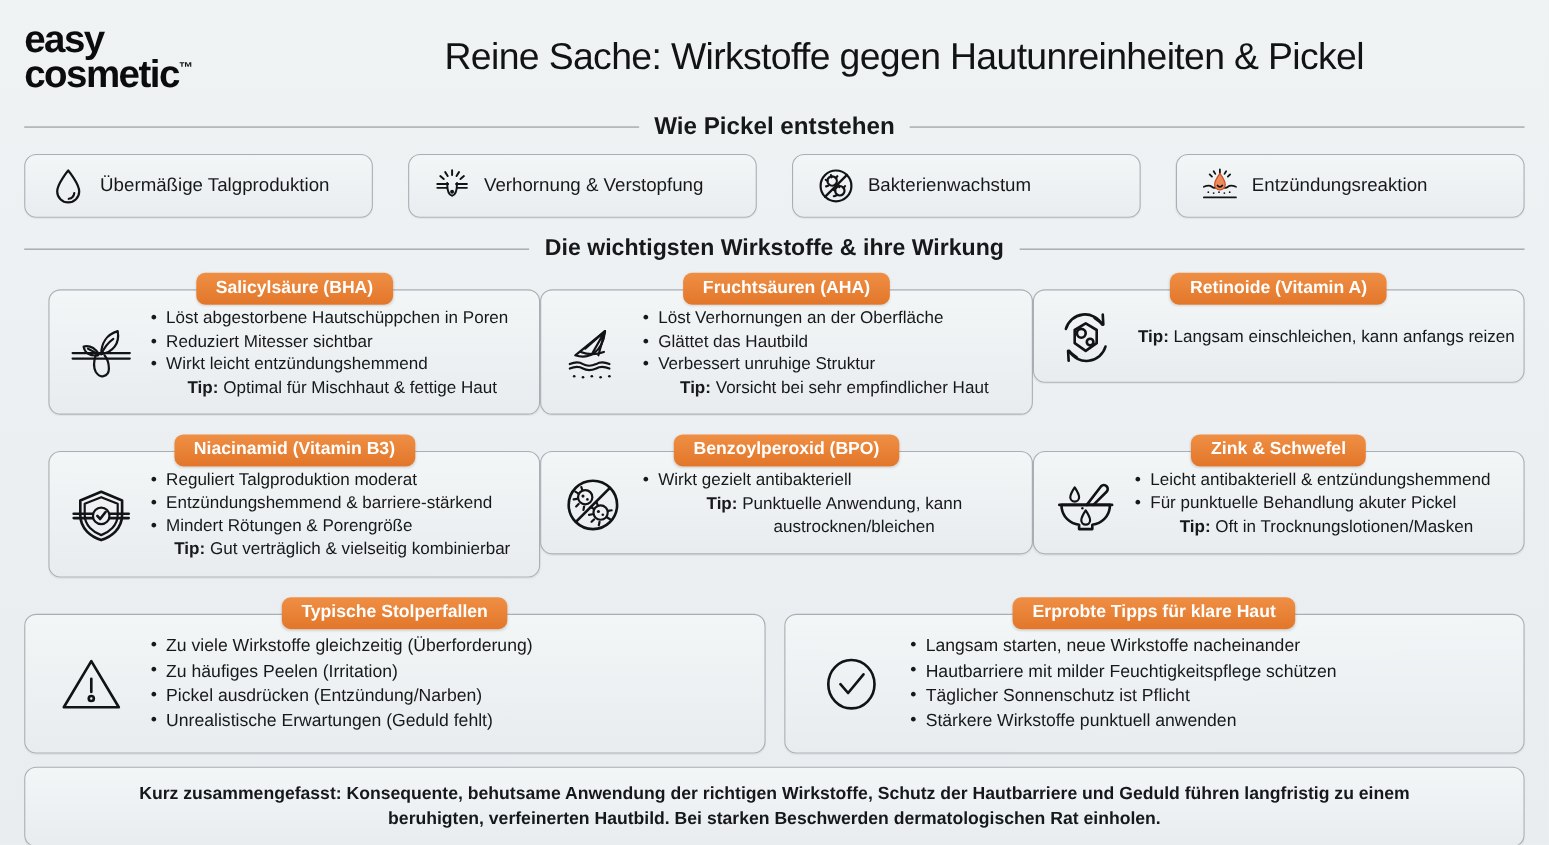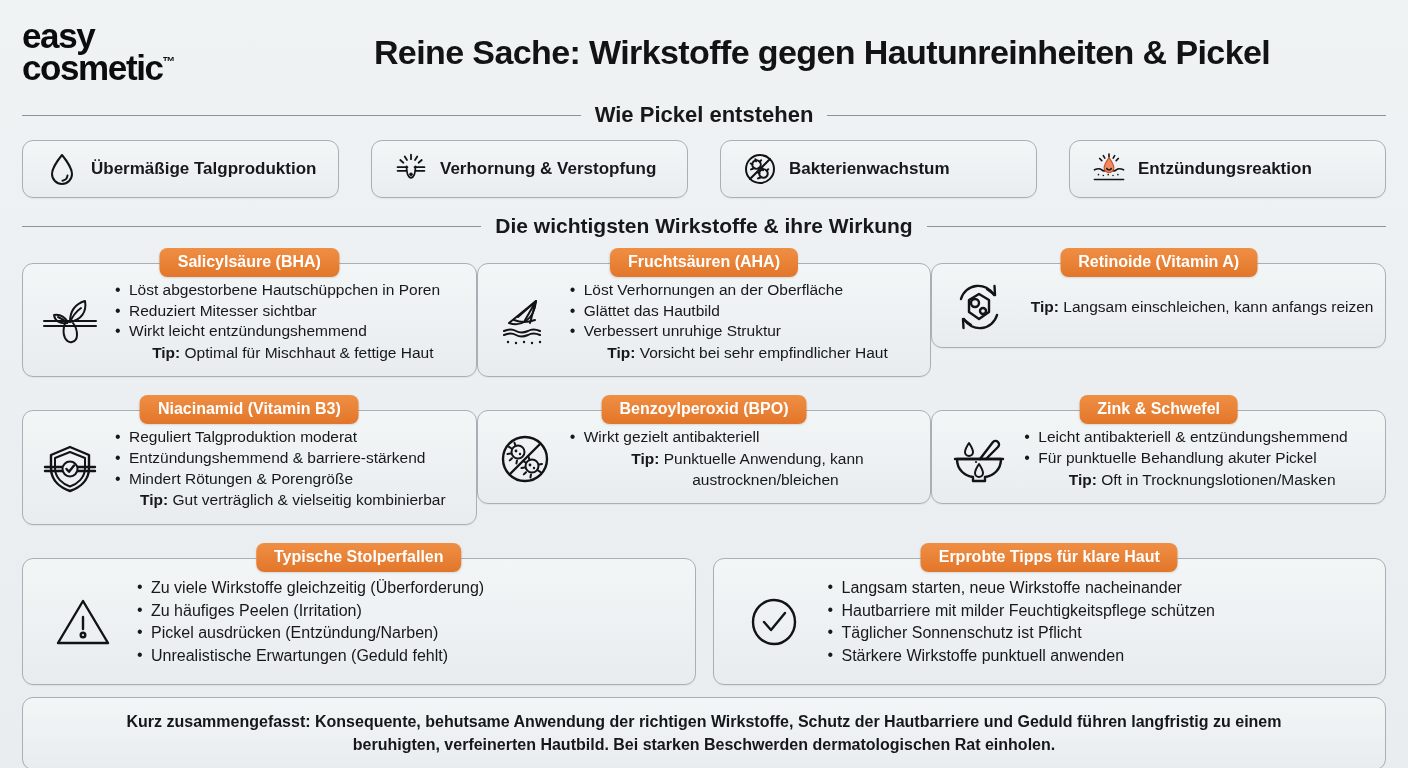--- a/index.html
+++ b/index.html
@@ -20,44 +20,44 @@
   
   .header { display: flex; align-items: center; height: 100px; padding-top: 4px; }
   .logo { width: 250px; flex: 0 0 250px; line-height: .92; }
   .logo-l1, .logo-l2 {
     font-weight: 800; font-size: 35px; letter-spacing: -1.4px;
     color: #0b0c0e;
   }
   .logo-l2 { font-size: 35px; position: relative; display: inline-block; }
   .logo-tm { font-size: 13px; font-weight: 700; vertical-align: 14px; letter-spacing: 0; }
   .title {
-    flex: 1; text-align: center; font-size: 34px; font-weight: 700;
+    flex: 1; text-align: center; font-size: 34px; font-weight: 400;
     letter-spacing: -.6px; color: #121315; padding-right: 14px;
   }
 
   
   .divider { display: flex; align-items: center; gap: 14px; margin: 2px 0 12px; }
   .divider .rule { flex: 1; height: 1px; background: #8d9499; }
   .divider .dtitle { font-size: 22px; font-weight: 700; color: #16181a; white-space: nowrap; }
   .divider.big .dtitle { font-size: 21px; }
   .divider.sec2 { margin-top: 16px; margin-bottom: 10px; }
 
   
-  .causes { display: flex; gap: 32px; font-weight: bold; }
+  .causes { display: flex; gap: 32px; }
   .cause {
     flex: 1; height: 58px; border: 1px solid #a9b0b5; border-radius: 11px;
     background: linear-gradient(180deg,#f3f6f7,#e9edef);
     display: flex; align-items: center; gap: 12px; padding-left: 22px;
     box-shadow: 0 1px 1px rgba(0,0,0,.05);
   }
   .cause .cico { width: 34px; height: 34px; flex: 0 0 34px; display:flex; align-items:center; justify-content:center; }
   .cause .clbl { font-size: 17px; color: #17181a; }
 
   
-  .grid3 { display: flex; margin-bottom: 18px; }
+  .grid3 { display: flex; margin-bottom: 18px; margin-left: 22px; }
   .grid2 { display: flex; gap: 17px; margin-bottom: 12px; }
   .grid3 > .card { flex: 1; }
 
   .card { position: relative; padding-top: 15px; }
   .cbody {
     border: 1px solid #a9b0b5; border-radius: 11px;
     background: linear-gradient(180deg,#f3f6f7,#e8ecee);
     display: flex; align-items: center; gap: 10px;
     padding: 16px 3px 13px 14px;
     box-shadow: 0 1px 1px rgba(0,0,0,.05);

